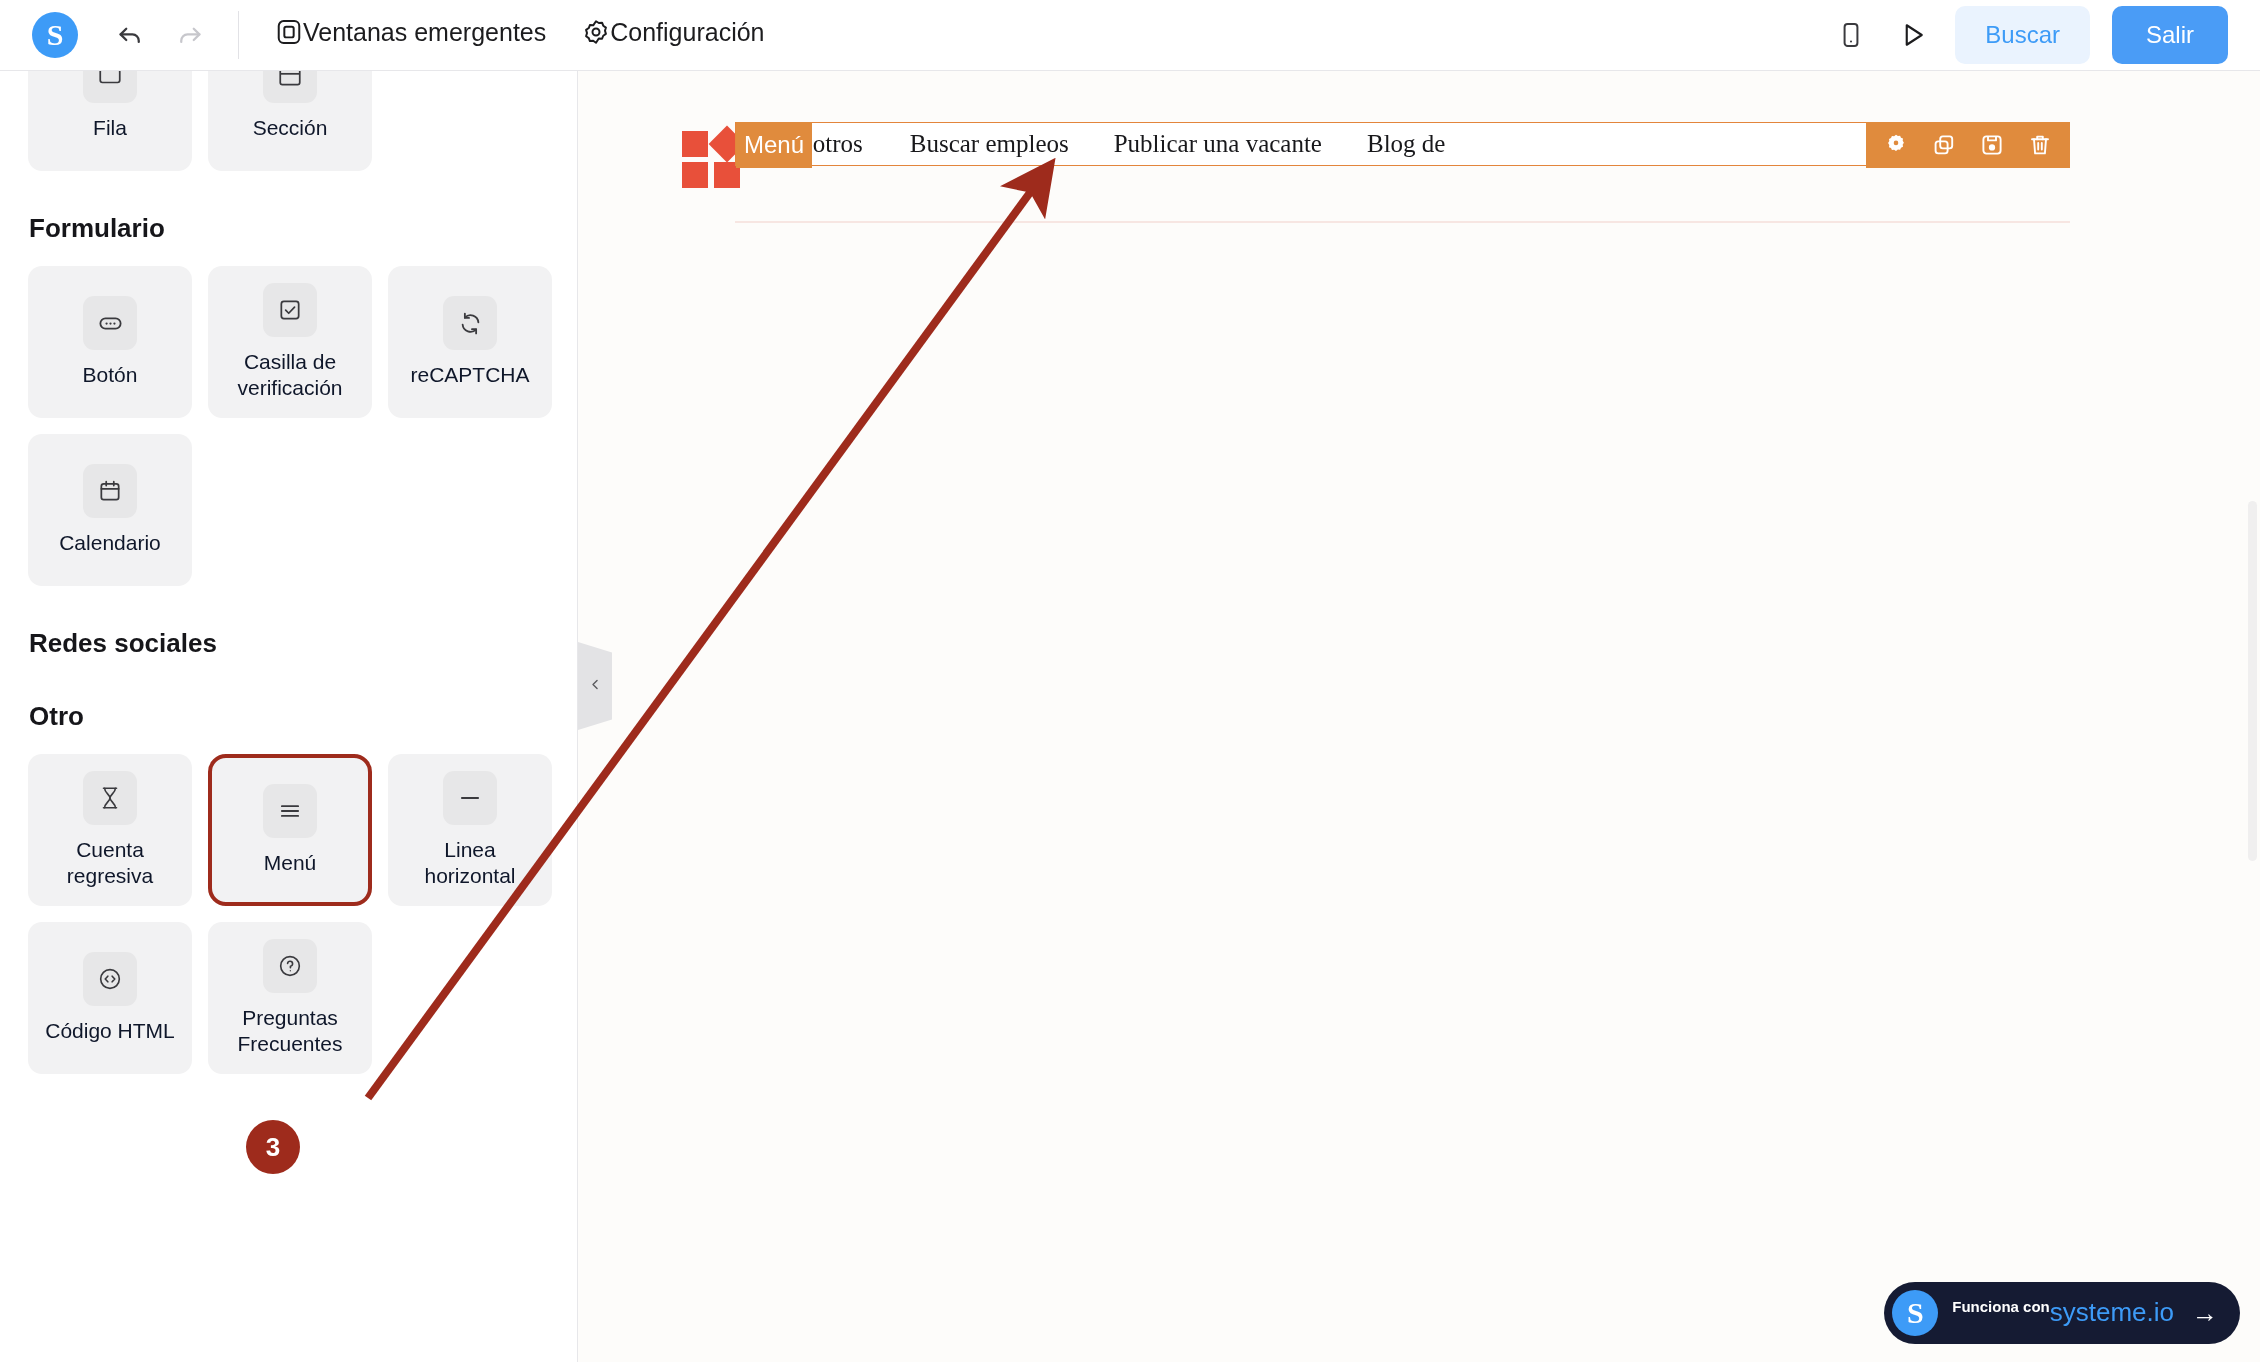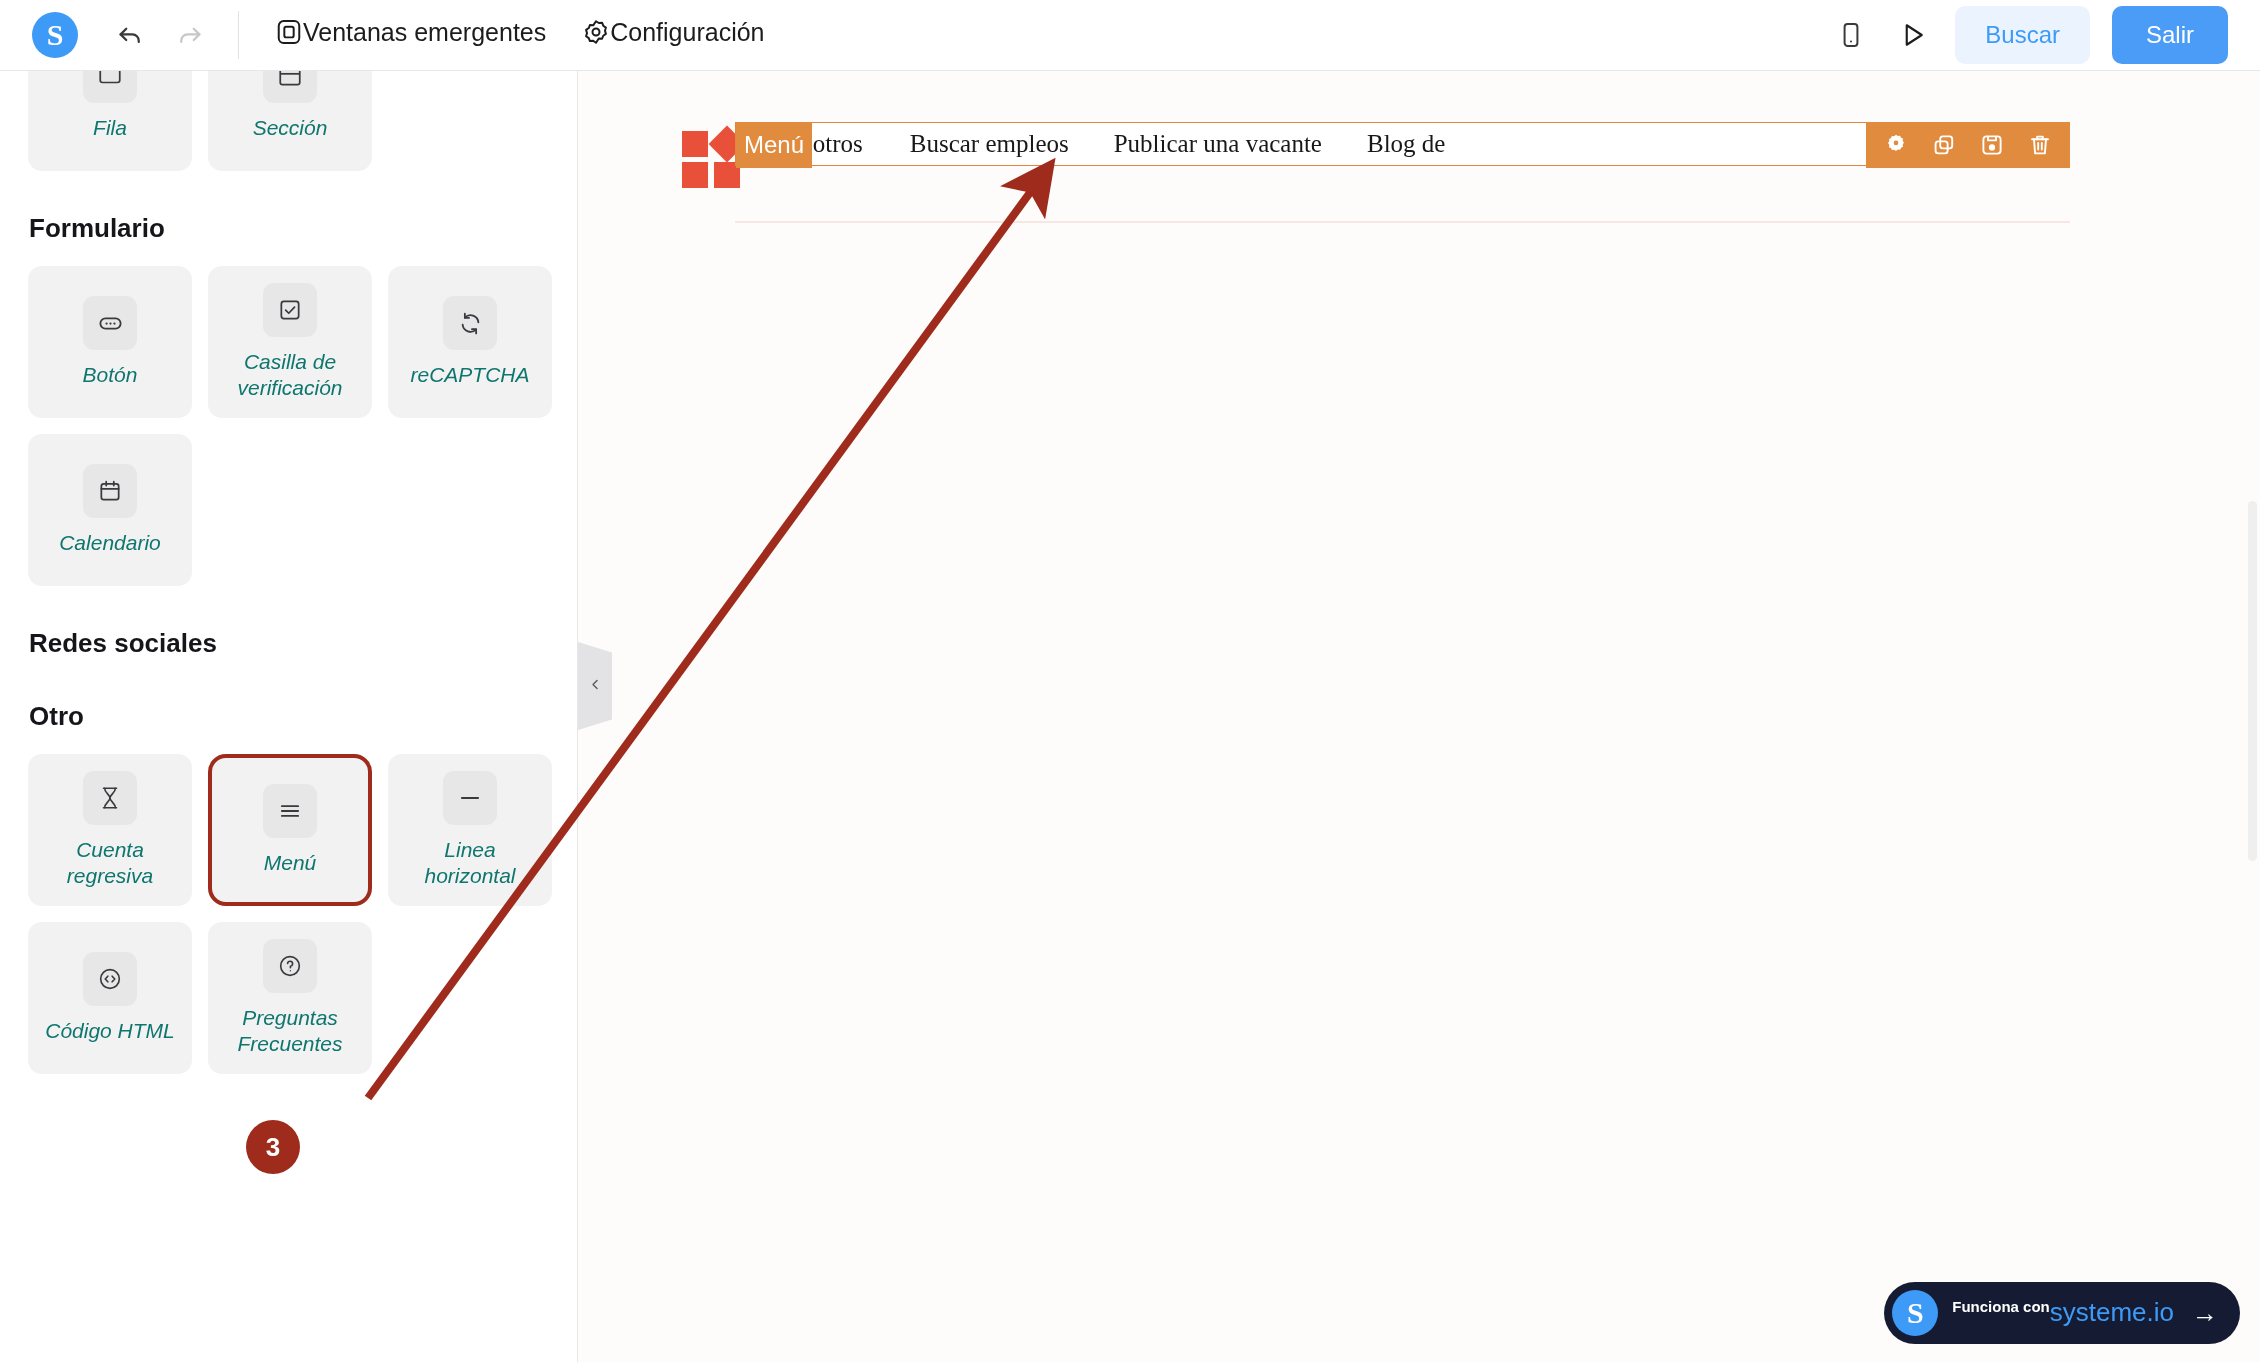--- a/index.html
+++ b/index.html
@@ -81,23 +81,22 @@
     gap: 12px; cursor: grab; text-align: center;
     padding: 8px 6px;
   }
   .card .glyph {
     width: 54px; height: 54px; border-radius: 11px;
     background: #e7e7e8;
     display: flex; align-items: center; justify-content: center;
     color: #3a3a3e;
   }
   .card .clabel {
-    font-size: 21px; color: #0f766e; line-height: 1.22;
+    font-size: 21px; color: #0f172a; line-height: 1.22;
     max-width: 142px;
-    font-style: italic;
   }
   .card.selected {
     border: 4px solid #9e2b1c;
     background: #f2f2f3;
     border-radius: 18px;
   }
   .badge3 {
     position: absolute;
     width: 54px; height: 54px; border-radius: 50%;
     background: #9e2b1c; color: #ffffff;

